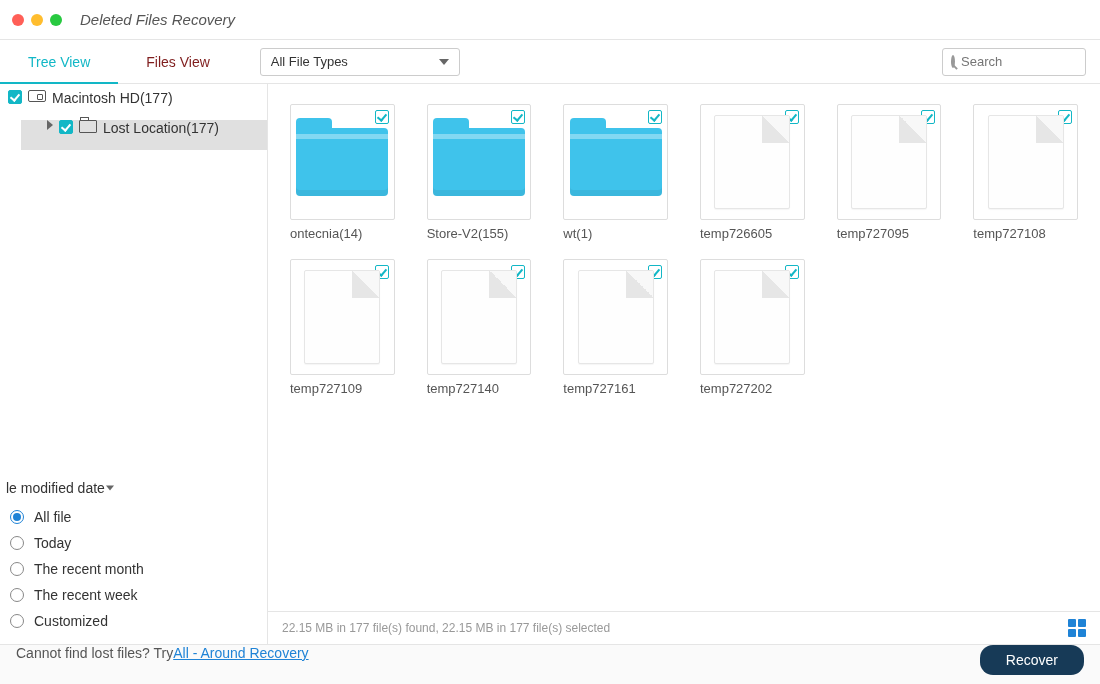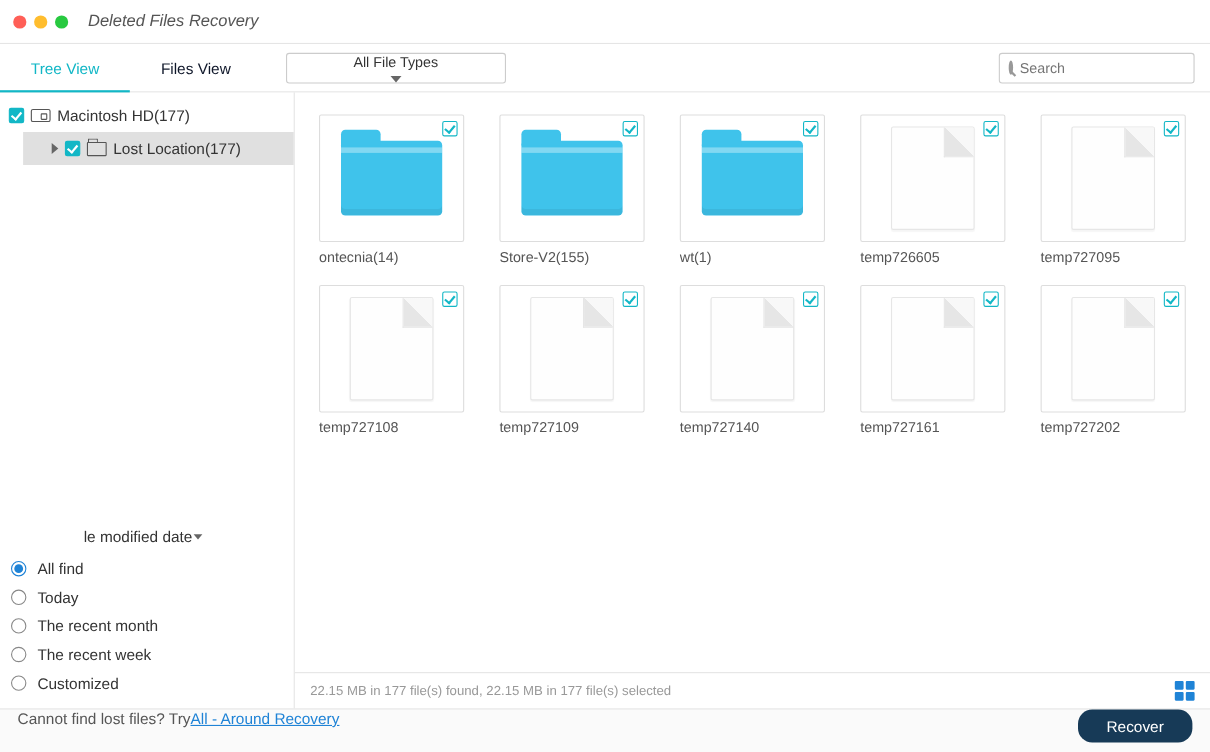--- a/index.html
+++ b/index.html
@@ -10,58 +10,58 @@
 .traffic-lights { display: flex; gap: 7px; margin-right: 18px; }
 .tl { width: 12px; height: 12px; border-radius: 50%; }
 .tl.red { background: #ff5f57; }
 .tl.amber { background: #ffbd2e; }
 .tl.green { background: #28c940; }
 .title { font-size: 15px; color: #555; }
 
 
 .toolbar { height: 44px; display: flex; align-items: center; border-bottom: 1px solid #e5e5e5; }
 .tabset { display: flex; height: 100%; }
-.tab { position:relative; display: flex; align-items: center; padding: 0 28px; font-size: 14px; color: #0f172a; cursor: pointer; }
+.tab { position:relative; display: flex; align-items: center; padding: 0 28px; font-size: 14px; color: #7f1d1d; cursor: pointer; }
 .tab.active { color: #12b7c6; }
 .tab.active::after { content:""; position:absolute; left:0; right:0; bottom:-1px; height:2px; background:#12b7c6; }
-.filetype-select { margin-left: 22px; height: 28px; width: 200px; border: 1px solid #ccc; border-radius: 3px; background: #fff; display: flex; align-items: center; justify-content: space-between; padding: 0 10px; font-size: 13px; color:#333; cursor:pointer;flex-direction:column; }
+.filetype-select { margin-left: 22px; height: 28px; width: 200px; border: 1px solid #ccc; border-radius: 3px; background: #fff; display: flex; align-items: center; justify-content: space-between; padding: 0 10px; font-size: 13px; color:#333; cursor:pointer; }
 .chevron-down { width:0; height:0; border-left:5px solid transparent; border-right:5px solid transparent; border-top:6px solid #666; }
 .spacer { flex: 1; }
-.searchbox { margin-right: 14px; height: 28px; width: 178px; border: 1px solid #ccc; border-radius: 3px; display: flex; align-items: center; padding: 0 8px; gap: 6px; color:#888; }
+.searchbox { margin-right: 14px; height: 28px; width: 144px; border: 1px solid #ccc; border-radius: 3px; display: flex; align-items: center; padding: 0 8px; gap: 6px; color:#888; }
 .searchbox input { border:none; outline:none; flex:1; font-size:13px; color:#333; background:transparent; }
 .search-ico { width:13px; height:13px; border:2px solid #999; border-radius:50%; position:relative; }
 .search-ico::after { content:""; position:absolute; width:2px; height:6px; background:#999; transform: rotate(-45deg); right:-3px; bottom:-4px; }
 
 
 .main { display: flex; height: 560px; }
 .sidebar { width: 268px; border-right: 1px solid #e5e5e5; display:flex; flex-direction: column; }
 .tree { flex: 0 0 auto; padding-top: 6px; font-size: 14px; color:#333; }
-.tree-row { display:flex; align-items:center; gap:6px; height: 30px; padding-left: 8px; cursor:pointer; }
+.tree-row { display:flex; align-items:flex-start; gap:6px; height: 30px; padding-left: 8px; cursor:pointer; }
 .tree-row.selected { background:#e0e0e0;margin-left:21px; }
 .tree-row.child { padding-left: 26px; }
 .chk { width:14px; height:14px; border:1px solid #12b7c6; border-radius:2px; background:#12b7c6; display:flex; align-items:center; justify-content:center; flex:0 0 auto; }
 .chk::after { content:""; width:4px; height:7px; border:2px solid #fff; border-top:none; border-left:none; transform: rotate(40deg); margin-top:-2px; }
 .expand { width:0; height:0; border-top:5px solid transparent; border-bottom:5px solid transparent; border-left:6px solid #666; flex:0 0 auto; }
 .disk-ico { width:18px; height:12px; border:1.5px solid #555; border-radius:2px; position:relative; flex:0 0 auto; }
 .disk-ico::after{ content:""; position:absolute; width:4px; height:4px; border:1px solid #555; border-radius:1px; right:2px; top:3px;}
 .folder-ico-sm { width:18px; height:13px; border:1.5px solid #555; border-radius:1px; position:relative; flex:0 0 auto; }
 .folder-ico-sm::before{content:""; position:absolute; top:-4px; left:0; width:7px; height:3px; border:1.5px solid #555; border-bottom:none; border-radius:1px 1px 0 0;}
 
 .tree-spacer { flex:1; }
 .filter-panel { padding: 8px 10px 10px 6px; font-size:14px; color:#333; }
-.filter-header { display:flex; justify-content:center; align-items:center; padding: 2px 2px 8px 0; cursor:pointer;}
+.filter-header { display:flex; justify-content:flex-start; align-items:center; padding: 2px 2px 8px 0; cursor:pointer;}
 .filter-header .chevron-down { transform: scale(.8); }
 .radio-row { display:flex; align-items:center; gap:10px; padding: 5px 4px; cursor:pointer;}
 .radio { width:14px; height:14px; border:1.5px solid #888; border-radius:50%; display:flex; align-items:center; justify-content:center; flex:0 0 auto; }
 .radio.sel { border-color:#1f83d6; }
 .radio.sel::after { content:""; width:8px; height:8px; background:#1f83d6; border-radius:50%; }
 
 
 .content { flex:1; display:flex; flex-direction:column; }
-.grid { flex:1; padding: 20px 22px; display:grid; grid-template-columns: repeat(5, 1fr); gap: 18px 32px; align-content:start; }
+.grid { flex:1; padding: 20px 22px; display:grid; grid-template-columns: repeat(6, 1fr); gap: 18px 32px; align-content:start; }
 .card { display:flex; flex-direction:column; gap:6px; }
 .thumb { height:116px; border:1px solid #ddd; border-radius:2px; position:relative; display:flex; align-items:center; justify-content:center; }
 .thumb .chk { position:absolute; top:5px; right:5px; background:#fff; }
 .thumb .chk::after { border-color:#12b7c6; }
 .fname { font-size:13px; color:#555; white-space:nowrap; overflow:hidden; text-overflow:ellipsis; }
 
 .folder-ico { width:92px; height:68px; background:#3fc3eb; border-radius:4px; position:relative;  box-shadow: inset 0 -6px 0 rgba(0,0,0,0.06);}
 .folder-ico::before{content:""; position:absolute; top:-10px; left:0; width:36px; height:14px; background:#3fc3eb; border-radius:4px 4px 0 0;}
 .folder-ico::after{content:""; position:absolute; top:6px; left:0; right:0; height:5px; background:rgba(255,255,255,.35);}
 
@@ -128,21 +128,21 @@
     </div>
     <div class="tree-spacer"></div>
     <div class="filter-panel">
       <div class="filter-header">
         <span>le modified date</span>
         <span class="chevron-down"></span>
       </div>
       <div id="radio-list">
           <div class="radio-row">
             <span class="radio sel"></span>
-            <span>All find</span>
+            <span>All file</span>
           </div>
           <div class="radio-row">
             <span class="radio"></span>
             <span>Today</span>
           </div>
           <div class="radio-row">
             <span class="radio"></span>
             <span>The recent month</span>
           </div>
           <div class="radio-row">

